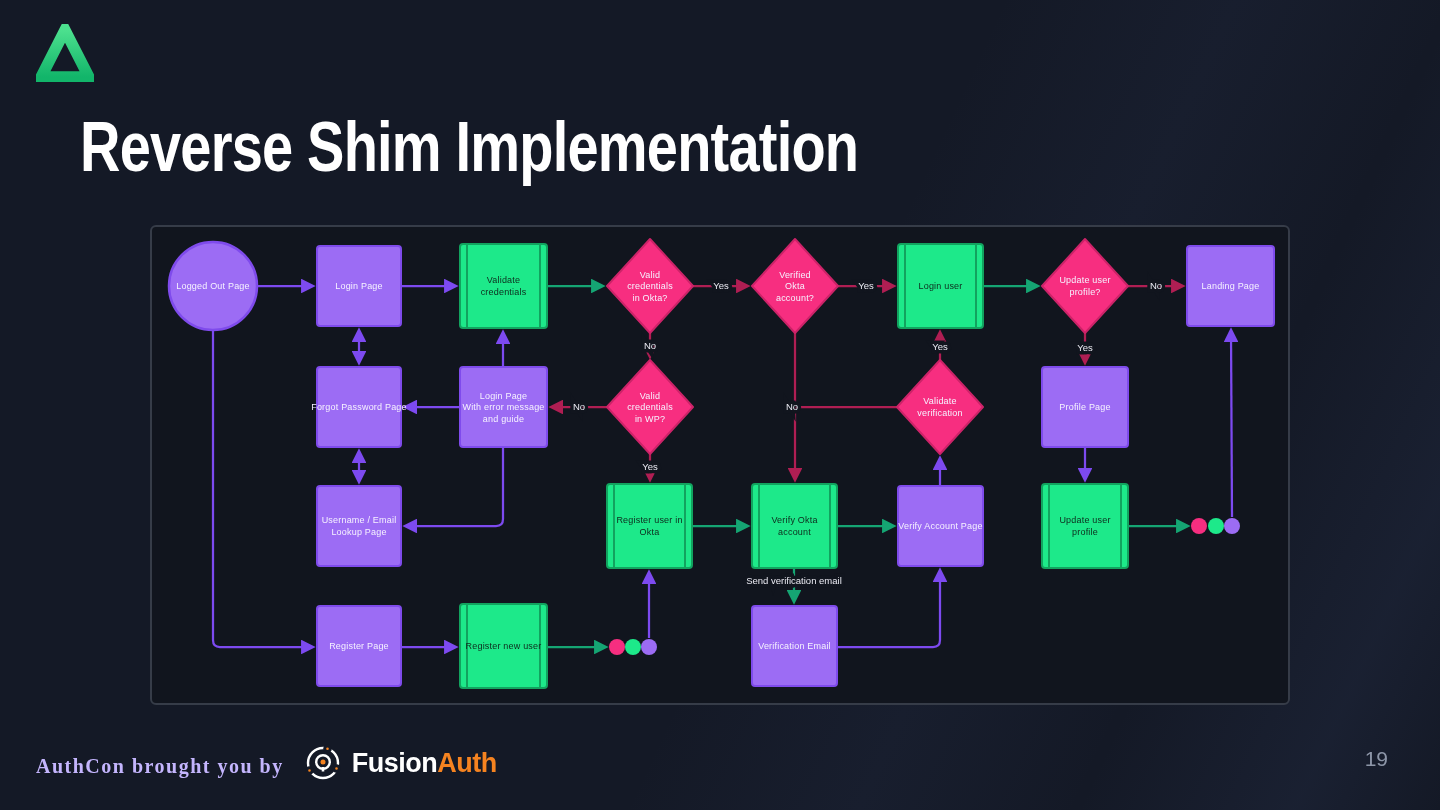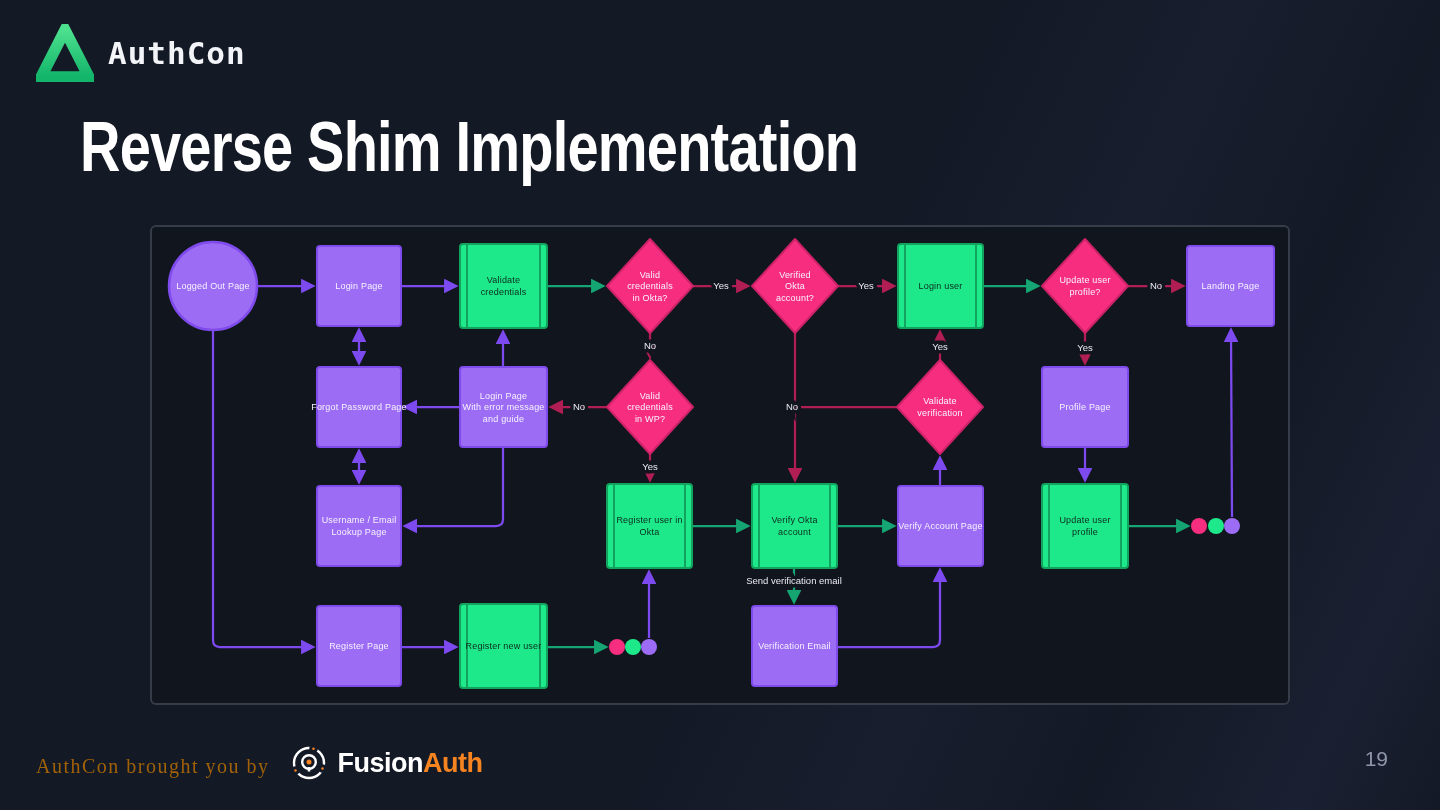--- a/index.html
+++ b/index.html
@@ -38,22 +38,22 @@
     font-family:"Liberation Sans", sans-serif;
     font-size:9.5px; fill:#eaeaf2;
     paint-order:stroke; stroke:#11151e; stroke-width:7px;
     text-anchor:middle;
   }
   .node-text { font-family:"Liberation Sans", sans-serif; font-size:9px; text-anchor:middle; letter-spacing:0.2px; }
 
   
   .footer { position:absolute; left:36px; top:742px; display:flex; align-items:center; }
   .footer-text {
-    font-family:"Liberation Serif", serif; font-weight:normal;
-    font-size:20px; color:#a16207; letter-spacing:1.5px;margin-top:7px;
+    font-family:"Liberation Serif", serif; font-weight:bold;
+    font-size:20px; color:#c4b5fd; letter-spacing:1.5px;margin-top:7px;
   }
   .fa-logo { display:flex; align-items:center; margin-left:18px; gap:8px; }
   .fa-icon { width:42px; height:42px; }
   .fa-wordmark { font-size:27px; font-weight:bold; letter-spacing:-0.5px; white-space:nowrap; }
   .fa-fusion { color:#ffffff; }
   .fa-auth { color:#f58320; }
 
   .page-number { position:absolute; right:52px; top:747px; font-size:21px; color:#8d96a8; }
 </style>
 </head>
@@ -62,21 +62,20 @@
 <div class="header">
   <svg class="logo-mark" viewBox="0 0 56 56">
     <defs>
       <linearGradient id="triGrad" x1="0" y1="0" x2="0" y2="1">
         <stop offset="0" stop-color="#4ce08e"></stop>
         <stop offset="1" stop-color="#12b56a"></stop>
       </linearGradient>
     </defs>
     <polygon points="28,6 5,51 51,51" fill="none" stroke="url(#triGrad)" stroke-width="11" stroke-linejoin="miter"></polygon>
   </svg>
-  <div class="logo-text">AuthCon</div>
 </div>
 
 <h1 class="slide-title">Reverse Shim Implementation</h1>
 
 <div class="flow-panel">
   <svg id="flow-svg" viewBox="0 0 1136 476">
     <defs>
       <marker id="arr-purple" viewBox="0 0 10 10" refX="7.5" refY="5" markerWidth="6.5" markerHeight="6.5" orient="auto-start-reverse">
         <path d="M0,0 L10,5 L0,10 z" fill="#7d4af0"></path>
       </marker>

